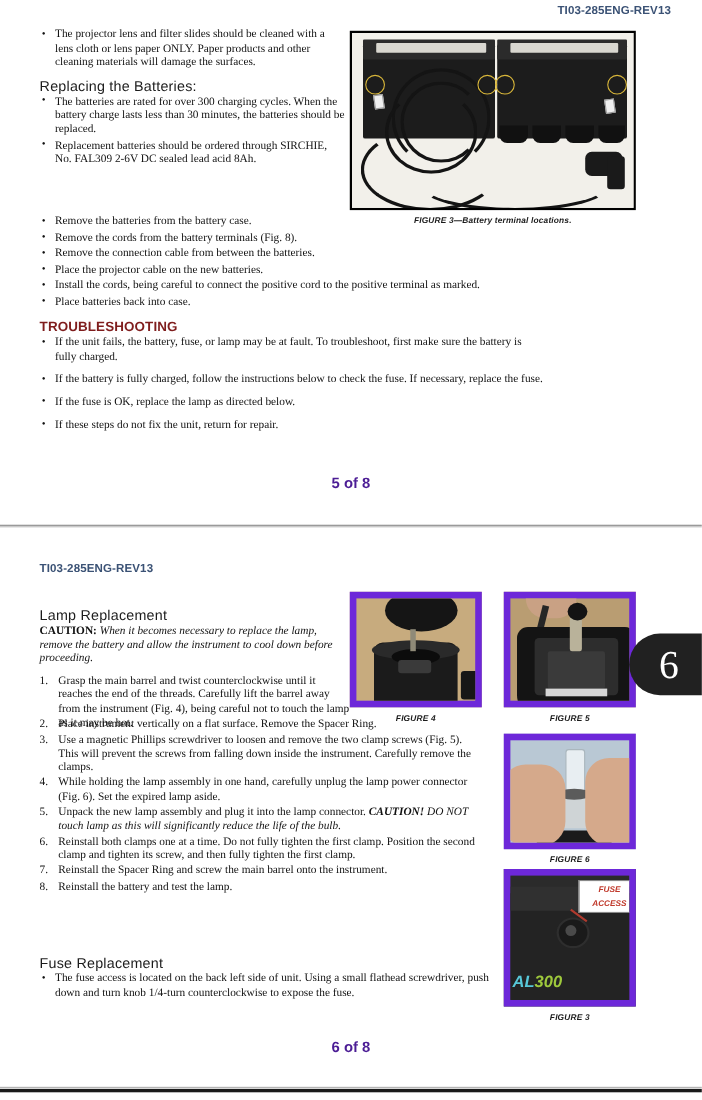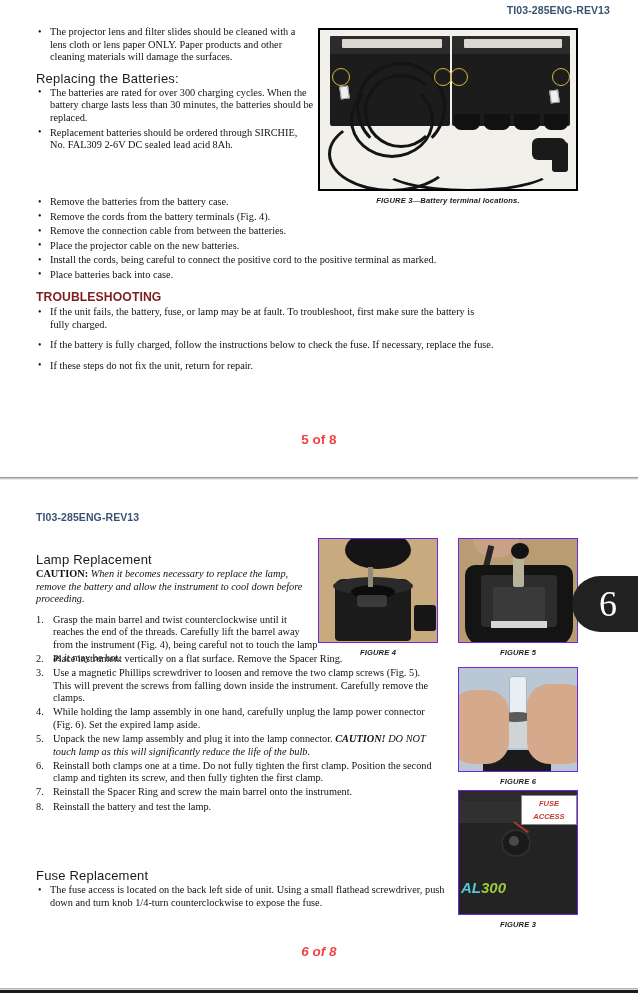--- a/index.html
+++ b/index.html
@@ -47,24 +47,24 @@
   #code6 { left: 36px; top: 511px; }
 
   .pagenum {
     position: absolute;
     width: 638px;
     left: 0;
     text-align: center;
     font-family: "Liberation Sans", sans-serif;
     font-weight: bold;
     font-size: 13.5px;
-    color: #ef4444;
+    color: #4c1d95;
   }
   #pn5 { top: 432px; }
-  #pn6 { top: 944px; font-style: italic; }
+  #pn6 { top: 944px; }
 
   
   .col-left {
     position: absolute;
     font-size: 10.3px;
     line-height: 12.6px;
     color: #111;
     text-align: left;
   }
   #col5 { left: 36px; top: 26px; width: 278px; }
@@ -133,21 +133,21 @@
     margin-bottom: 8px;
   }
   .caution b { font-style: normal; font-weight: bold; }
   i.em { font-style: italic; }
   b.bi { font-weight: bold; font-style: italic; }
 
   
   .figbox {
     position: absolute;
     box-sizing: border-box;
-    border: 1px solid #6d28d9;
+    border: 6px solid #6d28d9;
     overflow: hidden;
   }
   .figcap {
     position: absolute;
     font-family: "Liberation Sans", sans-serif;
     font-weight: bold;
     font-style: italic;
     font-size: 7.6px;
     letter-spacing: 0.15px;
     color: #1a1a1a;
@@ -307,32 +307,33 @@
 
     <ul class="bul">
       <li>The batteries are rated for over 300 charging cycles. When the battery charge lasts less than 30 minutes, the batteries should be replaced.</li>
       <li>Replacement batteries should be ordered through SIRCHIE, No. FAL309 2-6V DC sealed lead acid 8Ah.</li>
     </ul>
   </div>
 
   <div class="col-left" id="col5wide">
     <ul class="bul">
       <li>Remove the batteries from the battery case.</li>
-      <li>Remove the cords from the battery terminals (Fig. 4).</li>
+      <li>Remove the cords from the battery terminals (Fig. 8).</li>
       <li>Remove the connection cable from between the batteries.</li>
       <li>Place the projector cable on the new batteries.</li>
       <li>Install the cords, being careful to connect the positive cord to the positive terminal as marked.</li>
       <li>Place batteries back into case.</li>
     </ul>
 
     <div class="sechead">TROUBLESHOOTING</div>
 
     <ul class="bul spaced">
       <li>If the unit fails, the battery, fuse, or lamp may be at fault. To troubleshoot, first make sure the battery is fully charged.</li>
       <li>If the battery is fully charged, follow the instructions below to check the fuse. If necessary, replace the fuse.</li>
+      <li>If the fuse is OK, replace the lamp as directed below.</li>
       <li>If these steps do not fix the unit, return for repair.</li>
     </ul>
   </div>
 
   <div class="figbox" id="fig3">
     <div class="batt-scene">
       <div class="batt" style="left:10px; top:10px; width:120px; height:86px;"></div>
       <div class="batt" style="left:132px; top:10px; width:118px; height:86px;"></div>
       <div class="batt-top" style="left:10px; top:6px; width:120px; height:18px;"></div>
       <div class="batt-top" style="left:132px; top:6px; width:118px; height:18px;"></div>

